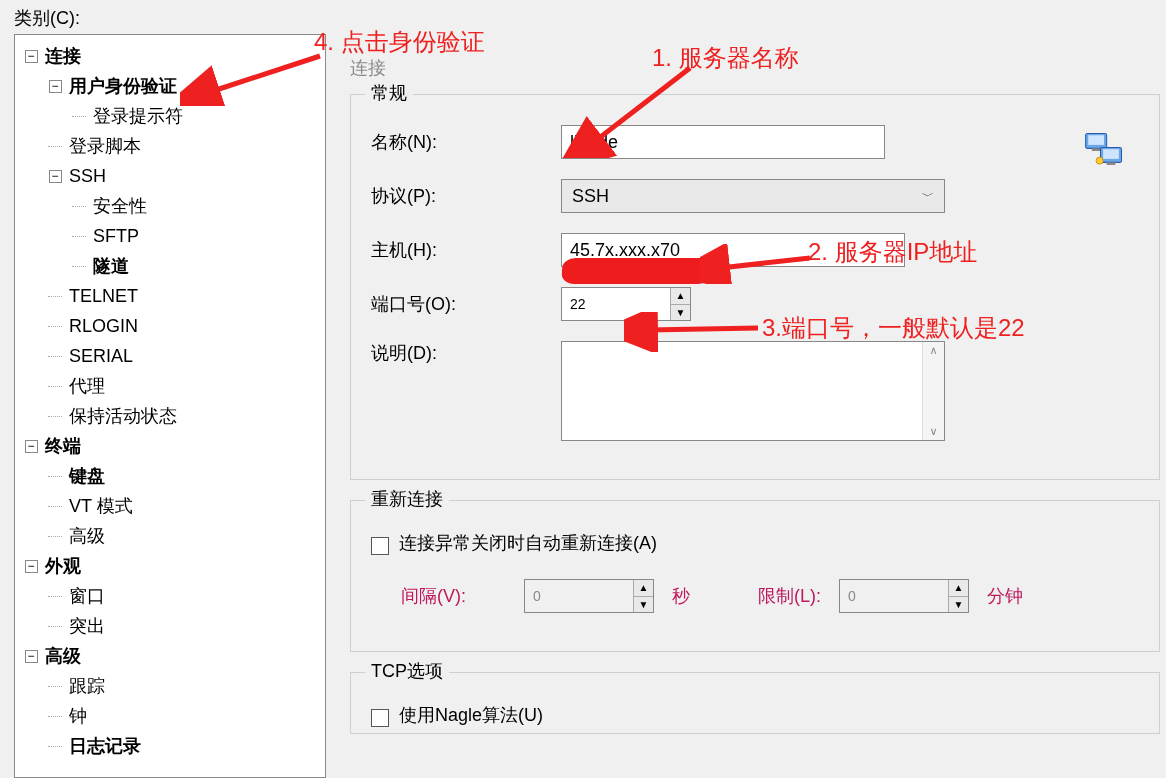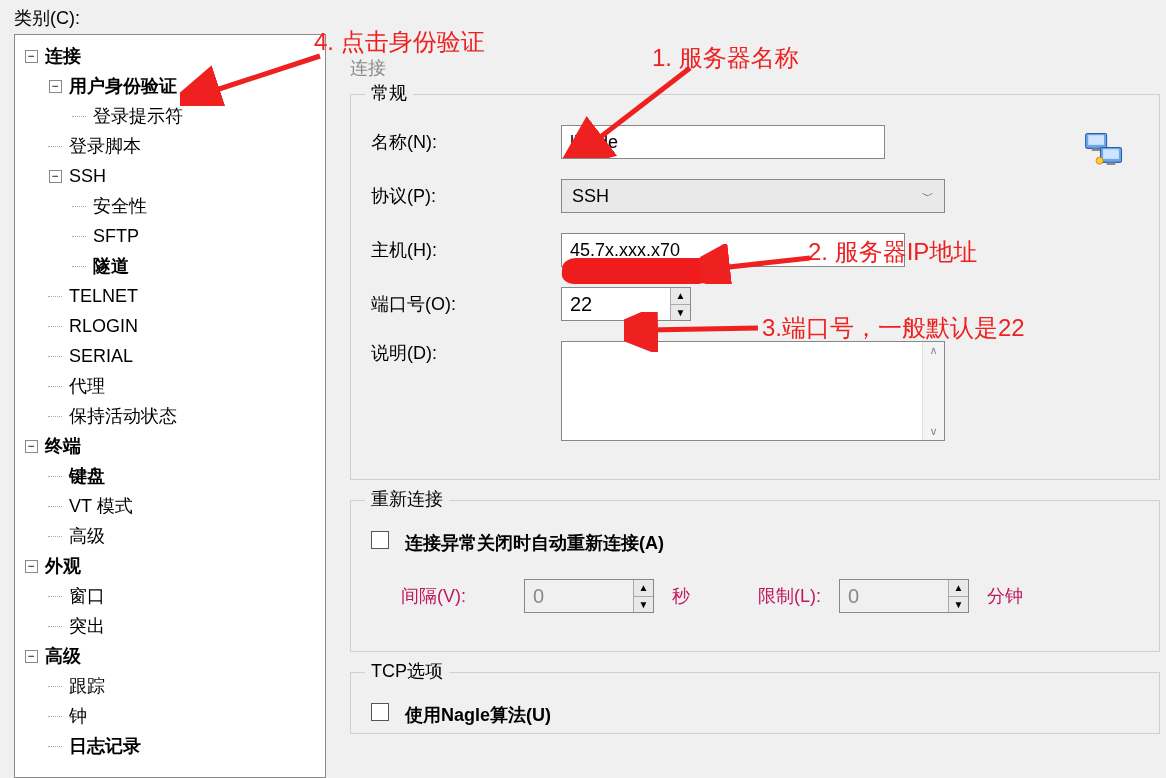--- a/index.html
+++ b/index.html
@@ -21,29 +21,29 @@
 
   .right { flex: 1; display: flex; flex-direction: column; }
   .section-title { color: #8a8a8a; font-size: 18px; padding: 22px 0 8px 6px; }
   .group { border: 1px solid #cfcfcf; margin: 6px 6px 14px 6px; padding: 30px 20px 18px 20px; position: relative; }
   .group .legend { position: absolute; top: -14px; left: 14px; background: #f0f0f0; padding: 0 6px; }
   .form-row { display: flex; align-items: center; margin-bottom: 20px; }
   .form-row .lab { width: 190px; }
   .txt-input { border: 1px solid #888; background: #fff; height: 34px; padding: 2px 8px; font-size: 18px; }
   .select-wrap { border: 1px solid #888; background: #e9e9e9; height: 34px; display: flex; align-items: center; justify-content: space-between; padding: 0 10px; cursor: pointer; }
   .spinbox { display: flex; align-items: stretch; border: 1px solid #888; height: 34px; background: #fff; }
-  .spinbox input { border: none; width: 108px; padding: 0 8px; font-size: 20px; outline: none; }
+  .spinbox input { border: none; width: 108px; padding: 0 8px; font-size: 14px; outline: none; }
   .spinbox .btns { display: flex; flex-direction: column; width: 20px; border-left: 1px solid #aaa; }
   .spinbox .btns div { flex: 1; display: flex; align-items: center; justify-content: center; font-size: 10px; background: #e9e9e9; cursor: pointer; }
   .spinbox .btns div:first-child { border-bottom: 1px solid #aaa; }
   .textarea { border: 1px solid #888; background: #fff; width: 384px; height: 100px; display: flex; }
   .textarea .ta-body { flex: 1; }
   .textarea .ta-scroll { width: 22px; border-left: 1px solid #ddd; display: flex; flex-direction: column; justify-content: space-between; align-items: center; background: #f4f4f4; }
   .textarea .ta-scroll span { font-size: 11px; color: #888; padding: 2px; }
-  .checkbox-row { display: flex; align-items: flex-start; gap: 16px; font-weight: bold; }
+  .checkbox-row { display: flex; align-items: flex-end; gap: 10px; }
   .chk { width: 18px; height: 18px; border: 1px solid #555; background: #fff; display: inline-flex; justify-content: center; align-items: center; cursor: pointer; }
   .disabled .spinbox input { background: #f0f0f0; color: #888; }
   .disabled .lab, .disabled .unit { color: #be185d; }
 
   .monitor-icon { width: 42px; height: 40px; position: absolute; right: 34px; top: 36px; }
 
   .annot { position: absolute; color: #ee2020; font-size: 24px; font-weight: 500; pointer-events: none; z-index: 50; }
   .arrow-svg { position: absolute; pointer-events: none; z-index: 49; }
   .red-scribble { position: absolute; width: 150px; height: 26px; background: #ee1c1c; border-radius: 13px / 10px; transform: skewX(-3deg); z-index: 10; pointer-events: none; }
 </style>

